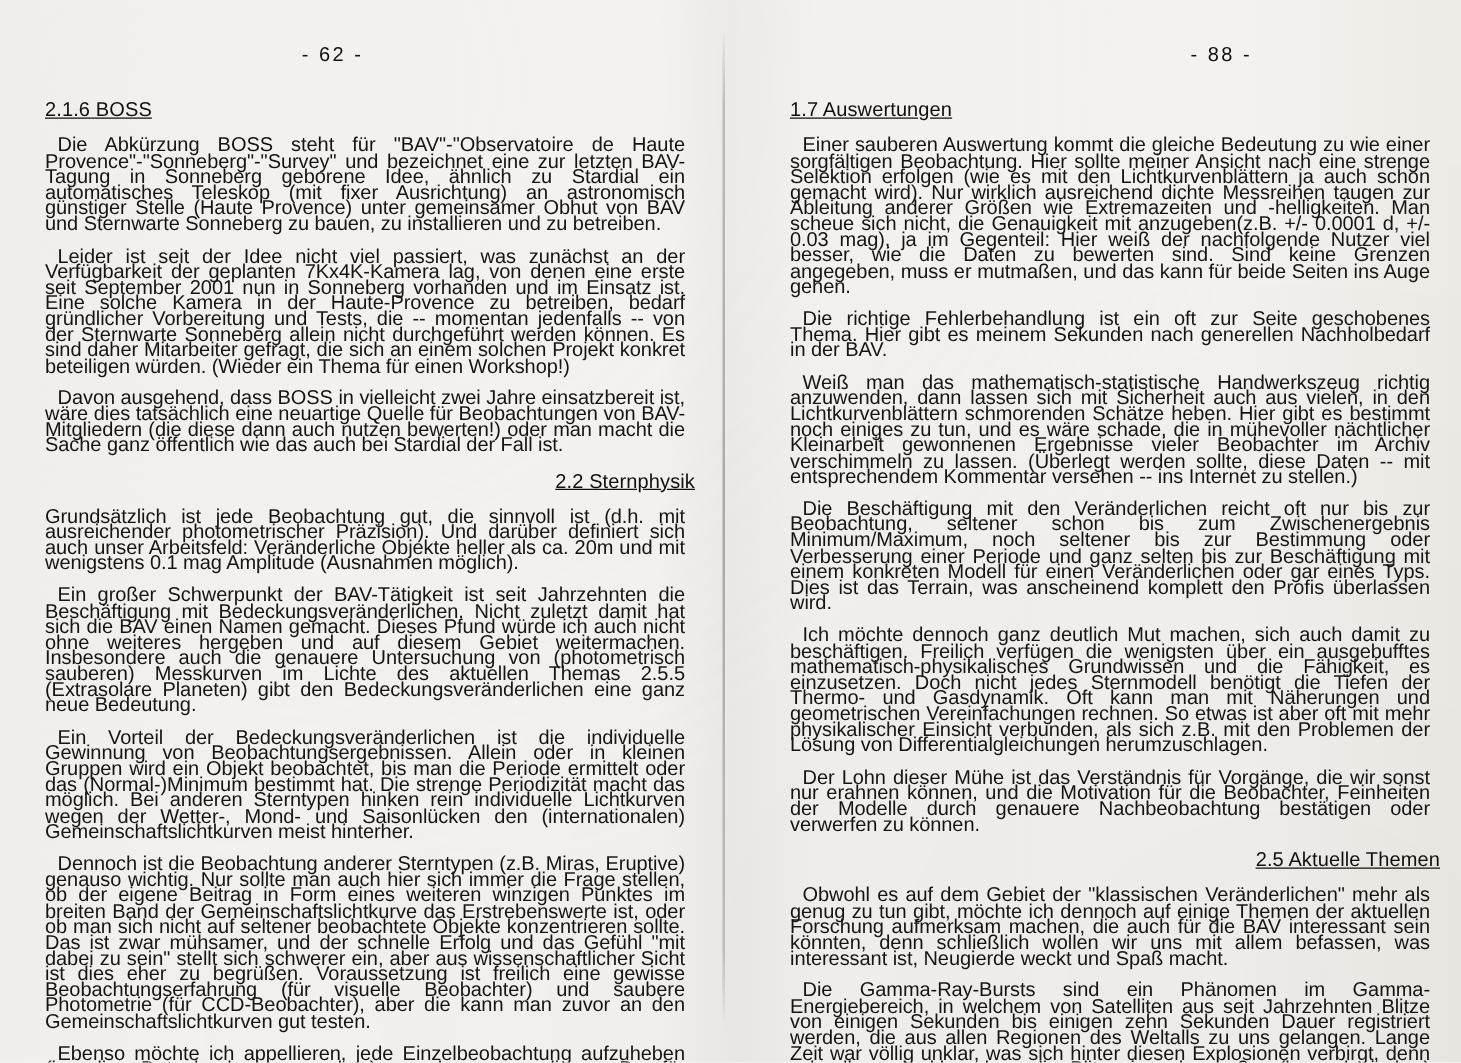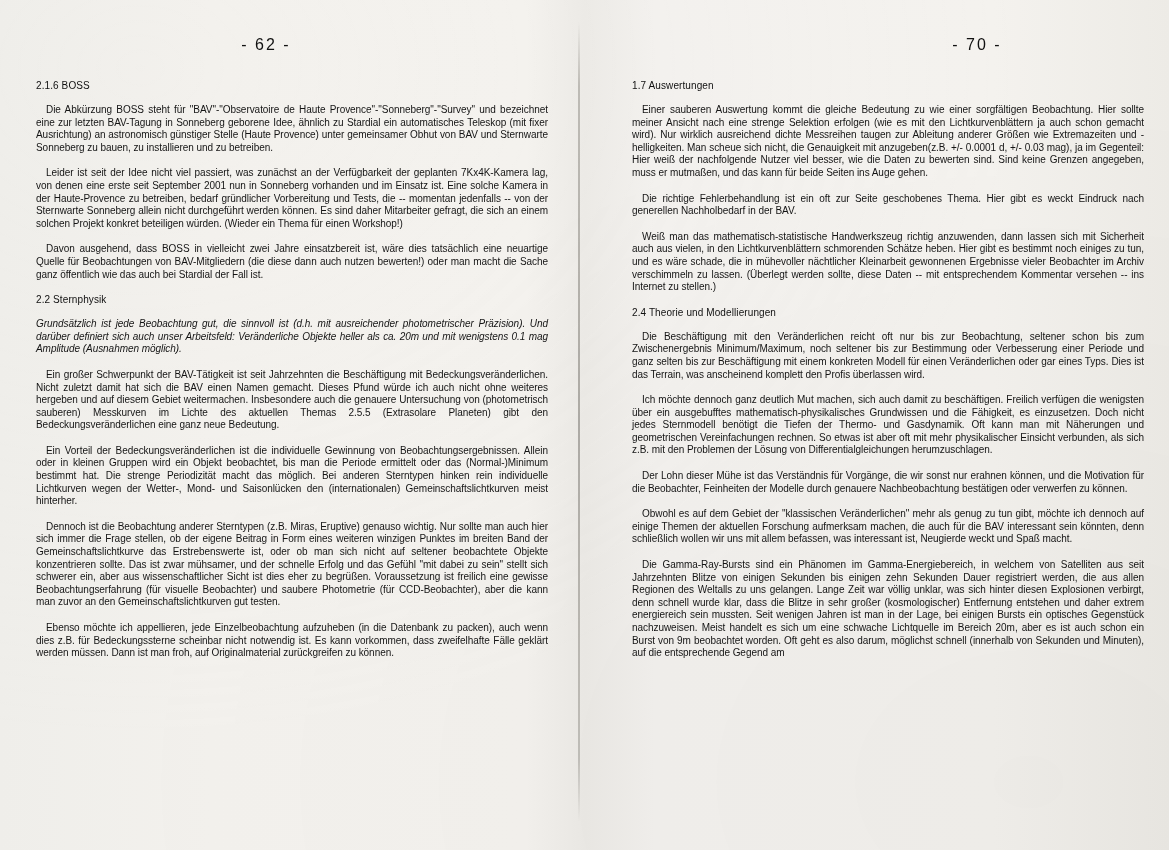--- a/index.html
+++ b/index.html
@@ -42,38 +42,39 @@
     letter-spacing: 2px;
     margin-top: 36px;
     margin-bottom: 26px;
     font-family: "Liberation Sans", sans-serif;
     color: #111;
   }
   .folio-left { margin-left: -60px; }
   .folio-right { margin-left: 170px; }
 
   h2.sec {
-    font-size: 10px;
+    font-size: 16px;
     font-weight: 400;
     margin: 0 0 13px 0;
     color: #101010;
     letter-spacing: 0.1px;
+    text-decoration: underline;
   }
-  .gap-before { margin-top: 19px; }
+  .gap-before { margin-top: 19px; text-align: right; }
 
   p.para {
-    font-size: 10px;
+    font-size: 16px;
     line-height: 12.6px;
     margin: 0 0 13px 0;
     text-align: justify;
     color: #141414;
     letter-spacing: -0.05px;
     text-indent: 10px;
   }
-  p.para.noindent { text-indent: 0; font-style: italic; }
+  p.para.noindent { text-indent: 0; }
 
   .col-left p.para { width: 512px; }
   .col-right p.para { width: 512px; }
 
   .grain {
     position: absolute;
     inset: 0;
     pointer-events: none;
     background:
       radial-gradient(ellipse at 12% 8%, rgba(255,255,255,0.35), rgba(255,255,255,0) 60%),
@@ -99,31 +100,31 @@
 
     <h2 class="sec gap-before">2.2 Sternphysik</h2>
     <p class="para noindent">Grundsätzlich ist jede Beobachtung gut, die sinnvoll ist (d.h. mit ausreichender photometrischer Präzision). Und darüber definiert sich auch unser Arbeitsfeld: Veränderliche Objekte heller als ca. 20m und mit wenigstens 0.1 mag Amplitude (Ausnahmen möglich).</p>
     <p class="para">Ein großer Schwerpunkt der BAV-Tätigkeit ist seit Jahrzehnten die Beschäftigung mit Bedeckungsveränderlichen. Nicht zuletzt damit hat sich die BAV einen Namen gemacht. Dieses Pfund würde ich auch nicht ohne weiteres hergeben und auf diesem Gebiet weitermachen. Insbesondere auch die genauere Untersuchung von (photometrisch sauberen) Messkurven im Lichte des aktuellen Themas 2.5.5 (Extrasolare Planeten) gibt den Bedeckungsveränderlichen eine ganz neue Bedeutung.</p>
     <p class="para">Ein Vorteil der Bedeckungsveränderlichen ist die individuelle Gewinnung von Beobachtungsergebnissen. Allein oder in kleinen Gruppen  wird ein Objekt beobachtet, bis man die Periode ermittelt oder das (Normal-)Minimum bestimmt hat. Die strenge Periodizität macht das möglich. Bei anderen Sterntypen hinken rein individuelle Lichtkurven wegen der Wetter-, Mond- und Saisonlücken den (internationalen) Gemeinschaftslichtkurven meist hinterher.</p>
     <p class="para">Dennoch ist die Beobachtung anderer Sterntypen (z.B. Miras, Eruptive) genauso wichtig. Nur sollte man auch hier sich immer die Frage stellen, ob der eigene Beitrag in Form eines weiteren winzigen Punktes im breiten Band der Gemeinschaftslichtkurve das Erstrebenswerte ist, oder ob man sich nicht auf seltener beobachtete Objekte konzentrieren sollte. Das ist zwar mühsamer, und der schnelle Erfolg und das Gefühl "mit dabei zu sein" stellt sich schwerer ein, aber aus wissenschaftlicher Sicht ist dies eher zu begrüßen. Voraussetzung ist freilich eine gewisse Beobachtungserfahrung (für visuelle Beobachter) und saubere Photometrie (für CCD-Beobachter), aber die kann man zuvor an den Gemeinschaftslichtkurven gut testen.</p>
     <p class="para">Ebenso möchte ich appellieren, jede Einzelbeobachtung aufzuheben (in die Datenbank zu packen), auch wenn dies z.B. für Bedeckungssterne scheinbar nicht notwendig ist. Es kann vorkommen, dass zweifelhafte Fälle geklärt werden müssen. Dann ist man froh, auf Originalmaterial zurückgreifen zu können.</p>
   </div>
 
   <div class="col col-right">
-    <div class="folio folio-right">- 70 -</div>
+    <div class="folio folio-right">- 88 -</div>
 
     <h2 class="sec">1.7 Auswertungen</h2>
     <p class="para">Einer sauberen Auswertung kommt die gleiche Bedeutung zu wie einer sorgfältigen Beobachtung. Hier sollte meiner Ansicht nach eine strenge Selektion erfolgen (wie es mit den Lichtkurvenblättern ja auch schon gemacht wird). Nur wirklich ausreichend dichte Messreihen taugen zur Ableitung anderer Größen wie Extremazeiten und -helligkeiten. Man scheue sich nicht, die Genauigkeit mit anzugeben(z.B. +/- 0.0001 d, +/- 0.03 mag), ja im Gegenteil: Hier weiß der nachfolgende Nutzer viel besser, wie die Daten zu bewerten sind. Sind keine Grenzen angegeben, muss er mutmaßen, und das kann für beide Seiten ins Auge gehen.</p>
-    <p class="para">Die richtige Fehlerbehandlung ist ein oft zur Seite geschobenes Thema. Hier gibt es weckt Eindruck nach generellen Nachholbedarf in der BAV.</p>
+    <p class="para">Die richtige Fehlerbehandlung ist ein oft zur Seite geschobenes Thema. Hier gibt es meinem Sekunden nach generellen Nachholbedarf in der BAV.</p>
     <p class="para">Weiß man das mathematisch-statistische Handwerkszeug richtig anzuwenden, dann lassen sich mit Sicherheit auch aus vielen, in den Lichtkurvenblättern schmorenden Schätze heben. Hier gibt es bestimmt noch einiges zu tun, und es wäre schade, die in mühevoller nächtlicher Kleinarbeit gewonnenen Ergebnisse vieler Beobachter im Archiv verschimmeln zu lassen. (Überlegt werden sollte, diese Daten -- mit entsprechendem Kommentar versehen -- ins Internet zu stellen.)</p>
 
-    <h2 class="sec gap-before">2.4 Theorie und Modellierungen</h2>
     <p class="para">Die Beschäftigung mit den Veränderlichen reicht oft nur bis zur Beobachtung, seltener schon bis zum Zwischenergebnis Minimum/Maximum, noch seltener bis zur Bestimmung oder Verbesserung einer Periode und ganz selten bis zur Beschäftigung mit einem konkreten Modell für einen Veränderlichen oder gar eines Typs. Dies ist das Terrain, was anscheinend komplett den Profis überlassen wird.</p>
     <p class="para">Ich möchte dennoch ganz deutlich Mut machen, sich auch damit zu beschäftigen. Freilich verfügen die wenigsten über ein ausgebufftes mathematisch-physikalisches Grundwissen und die Fähigkeit, es einzusetzen. Doch nicht jedes Sternmodell benötigt die Tiefen der Thermo- und Gasdynamik. Oft kann man mit Näherungen und geometrischen Vereinfachungen rechnen. So etwas ist aber oft mit mehr physikalischer Einsicht verbunden, als sich z.B. mit den Problemen der Lösung von Differentialgleichungen herumzuschlagen.</p>
     <p class="para">Der Lohn dieser Mühe ist das Verständnis für Vorgänge, die wir sonst nur erahnen können, und die Motivation für die Beobachter, Feinheiten der Modelle durch genauere Nachbeobachtung bestätigen oder verwerfen zu können.</p>
 
+    <h2 class="sec gap-before">2.5 Aktuelle Themen</h2>
     <p class="para">Obwohl es auf dem Gebiet der "klassischen Veränderlichen" mehr als genug zu tun gibt, möchte ich dennoch auf einige Themen der aktuellen Forschung aufmerksam machen, die auch für die BAV interessant sein könnten, denn schließlich wollen wir uns mit allem befassen, was interessant ist, Neugierde weckt und Spaß macht.</p>
 
     <p class="para">Die Gamma-Ray-Bursts sind ein Phänomen im Gamma-Energiebereich, in welchem von Satelliten aus seit Jahrzehnten Blitze von einigen Sekunden bis einigen zehn Sekunden Dauer registriert werden, die aus allen Regionen des Weltalls zu uns gelangen. Lange Zeit war völlig unklar, was sich hinter diesen Explosionen verbirgt, denn schnell wurde klar, dass die Blitze in sehr großer (kosmologischer) Entfernung entstehen und daher extrem energiereich sein mussten. Seit wenigen Jahren ist man in der Lage, bei einigen Bursts ein optisches Gegenstück nachzuweisen. Meist handelt es sich um eine schwache Lichtquelle im Bereich 20m, aber es ist auch schon ein Burst von 9m beobachtet worden. Oft geht es also darum, möglichst schnell (innerhalb von Sekunden und Minuten), auf die entsprechende Gegend am</p>
   </div>
 
   <div class="grain"></div>
 </div>
 
 </body></html>

